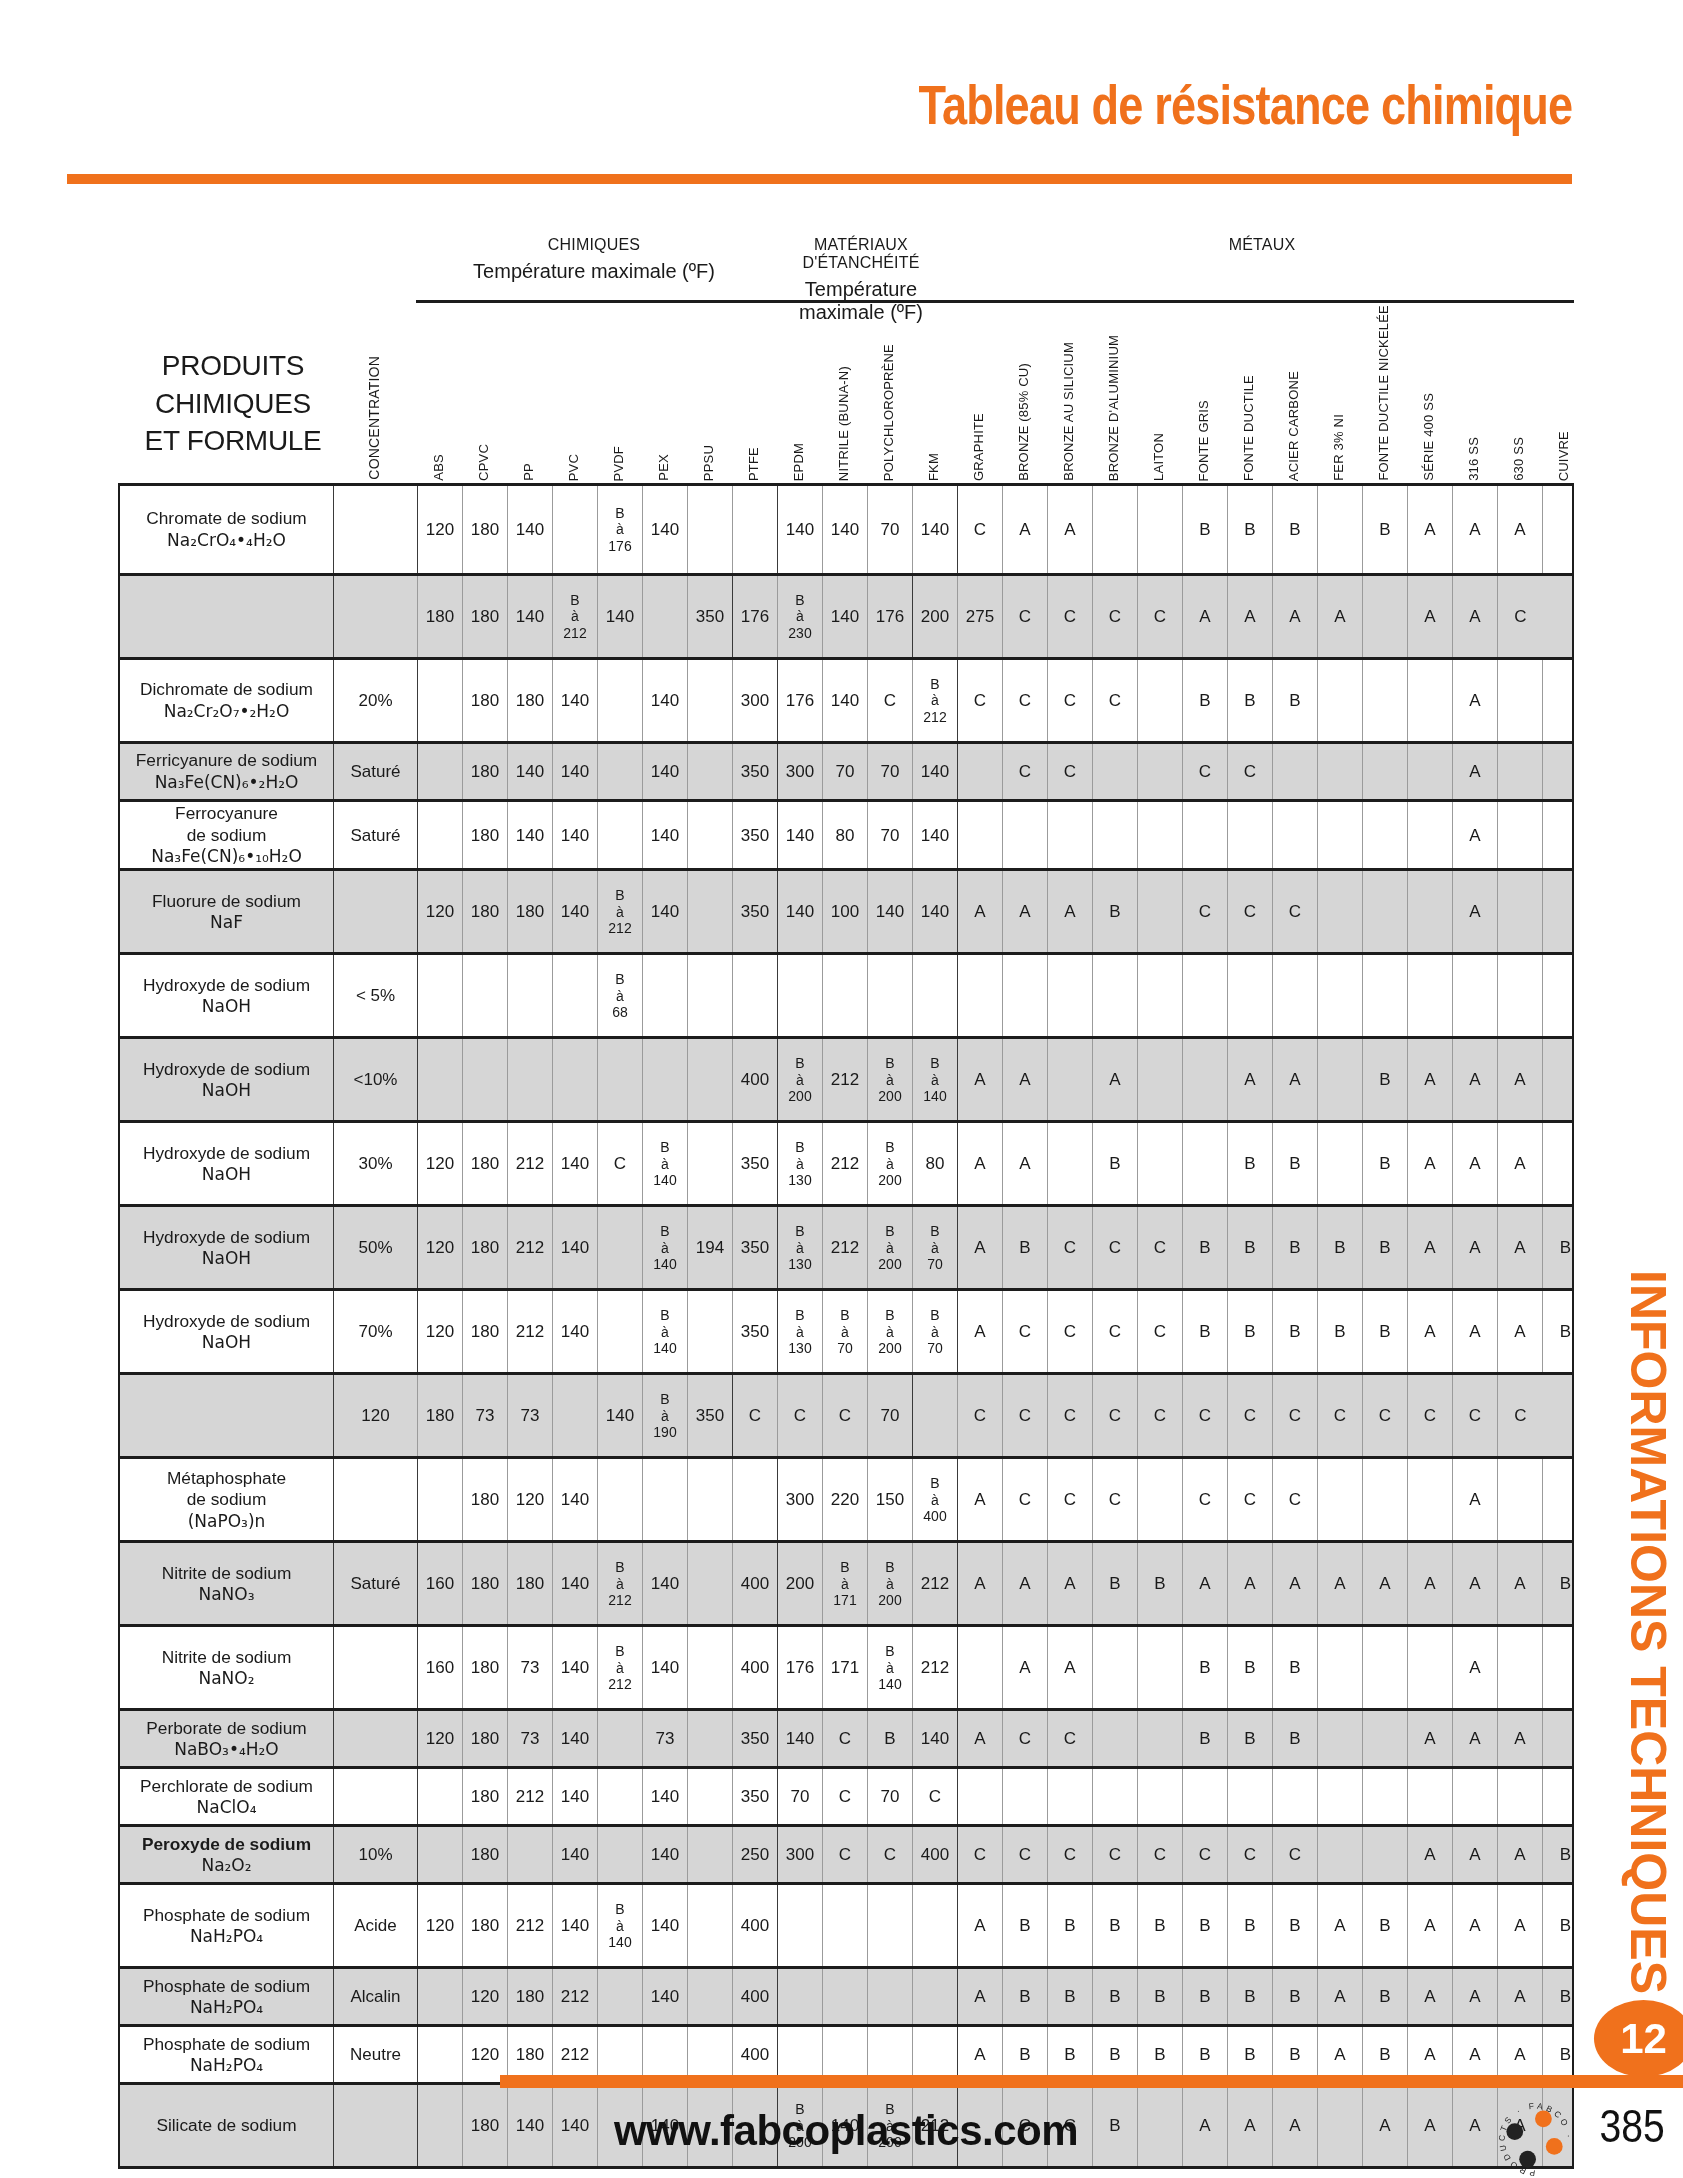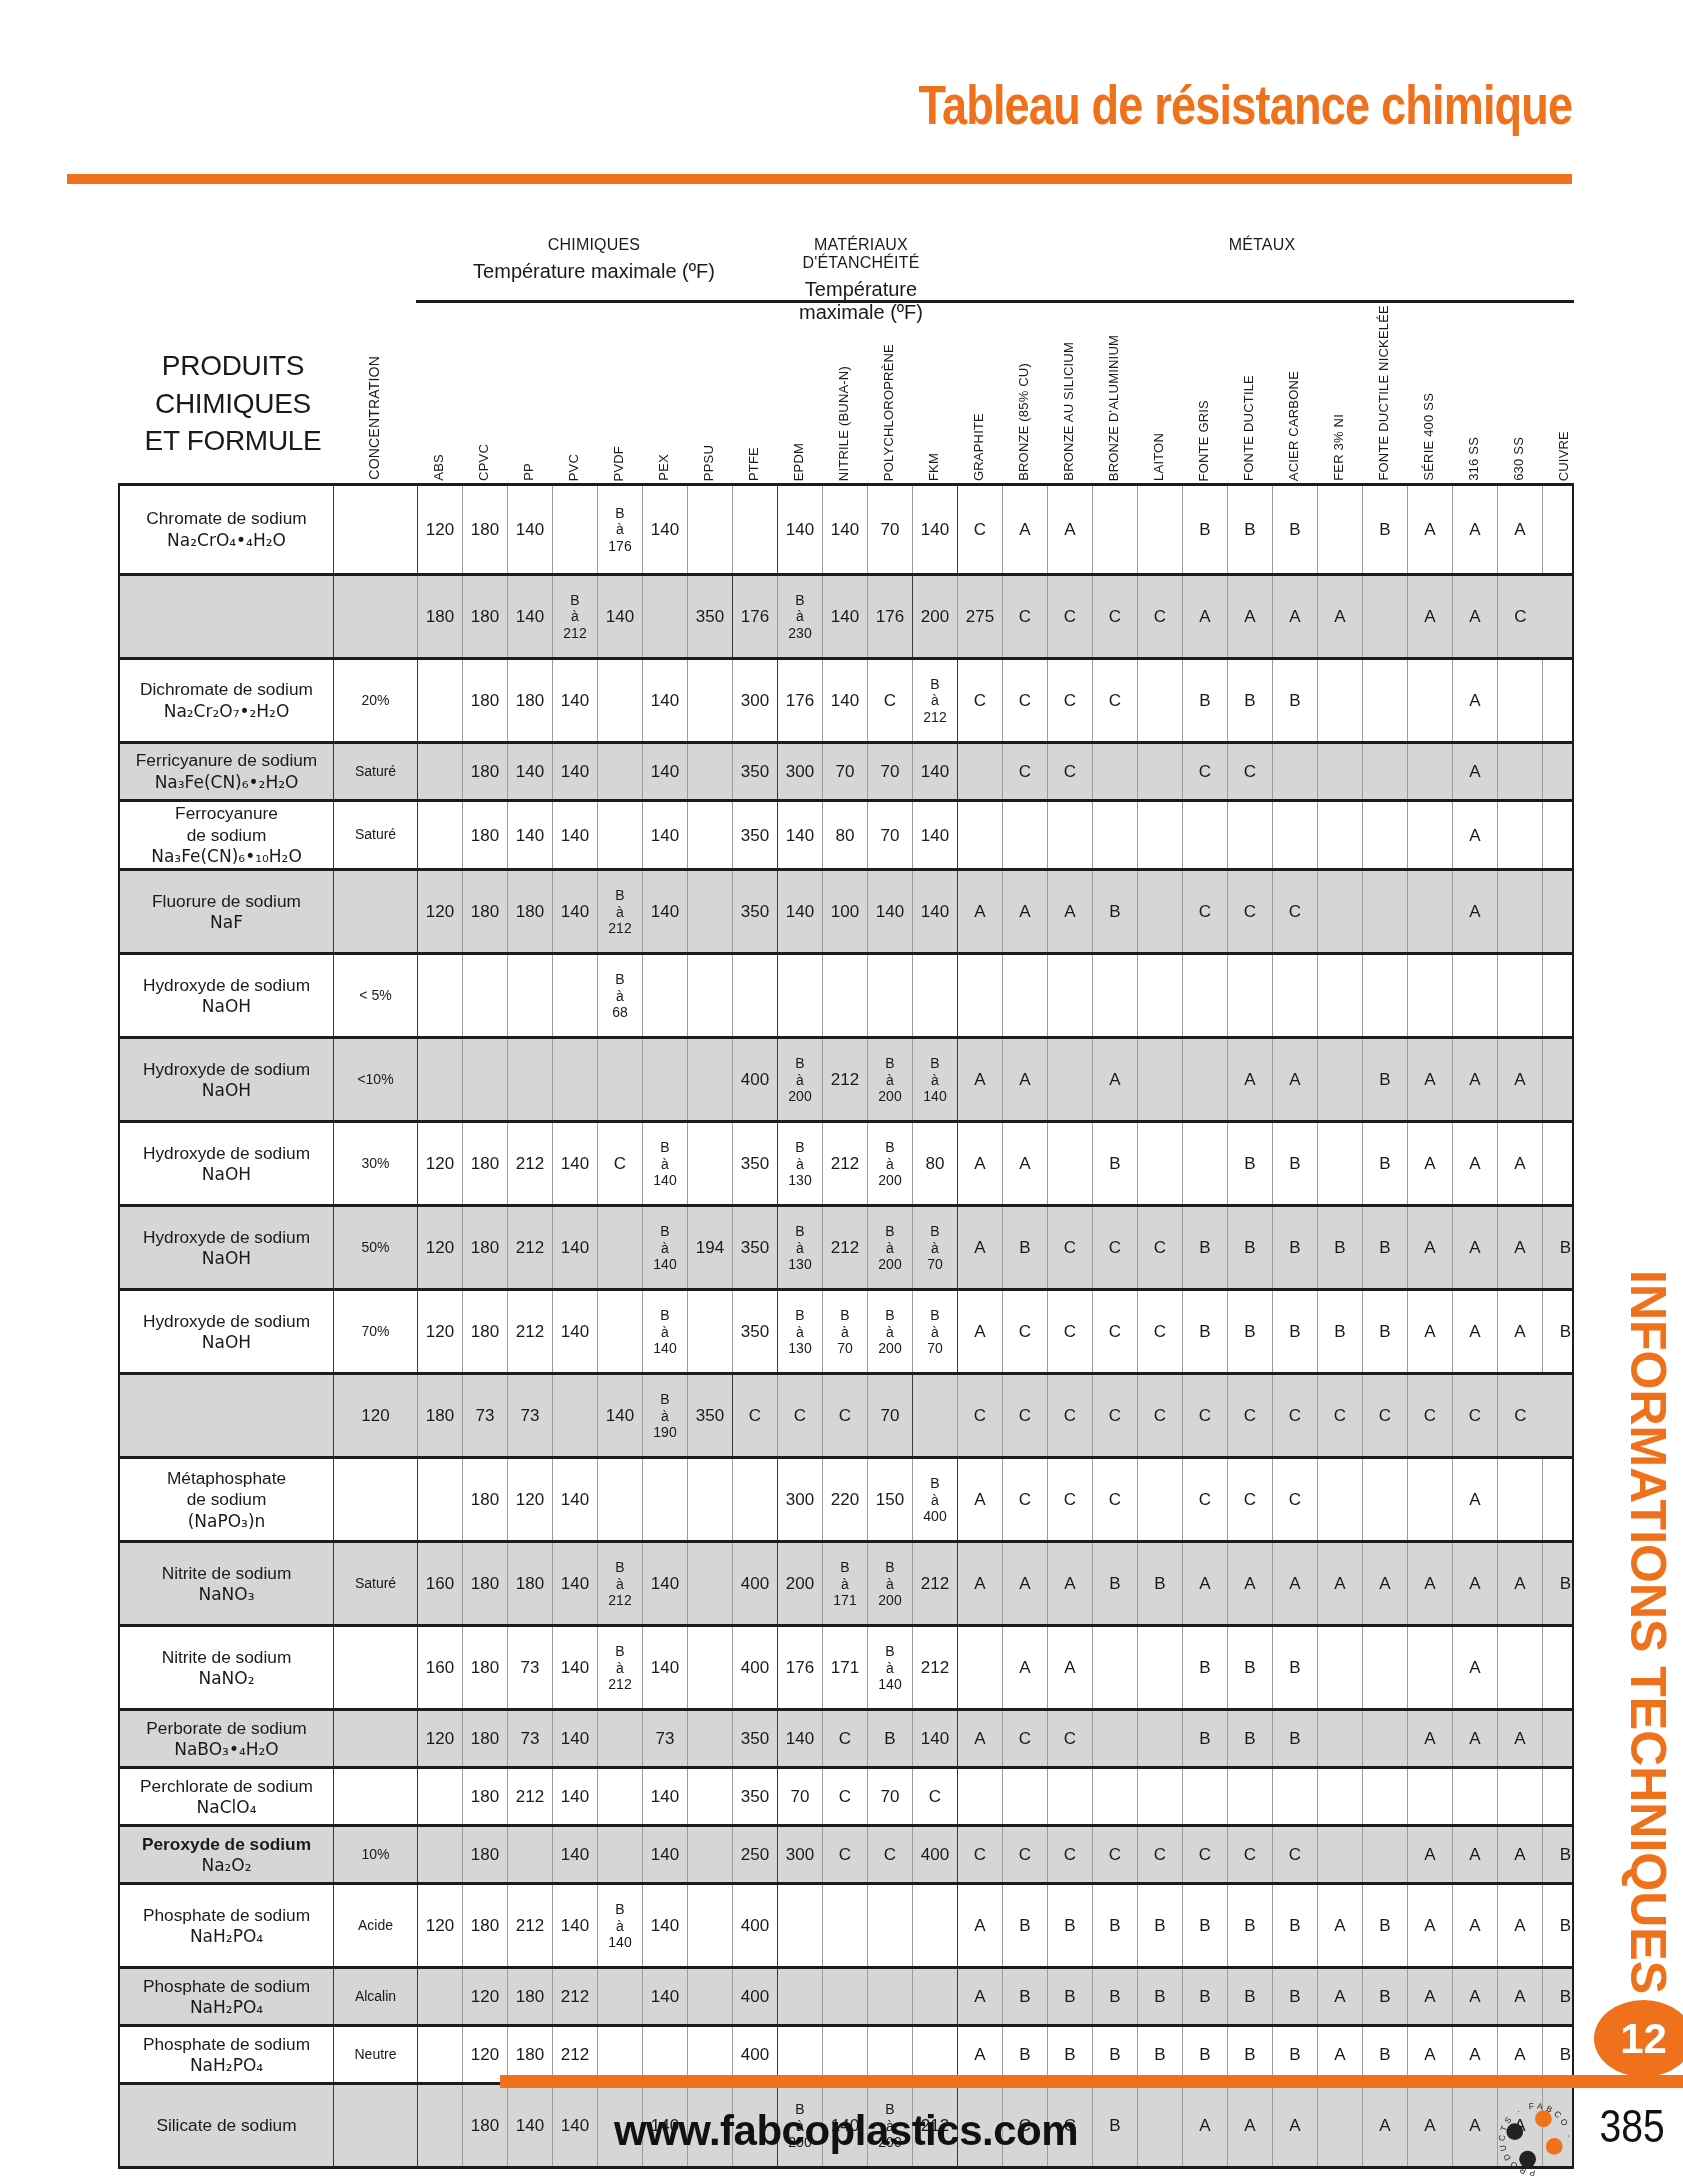--- a/index.html
+++ b/index.html
@@ -34,21 +34,21 @@
   .trow:last-child{border-bottom:none;}
   .trow.stripe{background:#d6d6d6;}
   .trow.tall{min-height:81px;}
   .cell{box-sizing:border-box;border-right:1px solid #9b9b9b;display:flex;
         align-items:center;justify-content:center;text-align:center;
         font-size:17px;white-space:pre-line;line-height:1.12;padding:1px 0;}
   .cell:last-child{border-right:none;}
   .cell.heavy-r{border-right:1.8px solid #3a3a3a;}
   .ncell{flex-direction:column;font-size:17.3px;line-height:1.25;}
   .ncell .fm{font-family:"DejaVu Sans",sans-serif;font-size:17px;text-align:right;}
-  .ccell{font-size:14px;}
+  .ccell{font-size:17px;}
   .stk{font-size:14px;line-height:1.18;}
   
   .side-label{position:absolute;right:6px;top:1240px;height:784px;display:flex;align-items:flex-start;
               justify-content:center;writing-mode:vertical-rl;font-size:50px;font-weight:bold;
               color:var(--accent);letter-spacing:0px;transform-origin:center;white-space:nowrap;}
   .chapter-badge{position:absolute;right:-10px;top:2000px;width:99px;height:77px;
                  background:var(--accent);border-radius:50%;display:flex;align-items:center;
                  justify-content:center;color:#ffffff;font-size:42px;font-weight:bold;}
   
   .foot-bar{position:absolute;left:500px;right:0;top:2075px;height:13px;background:var(--accent);}

